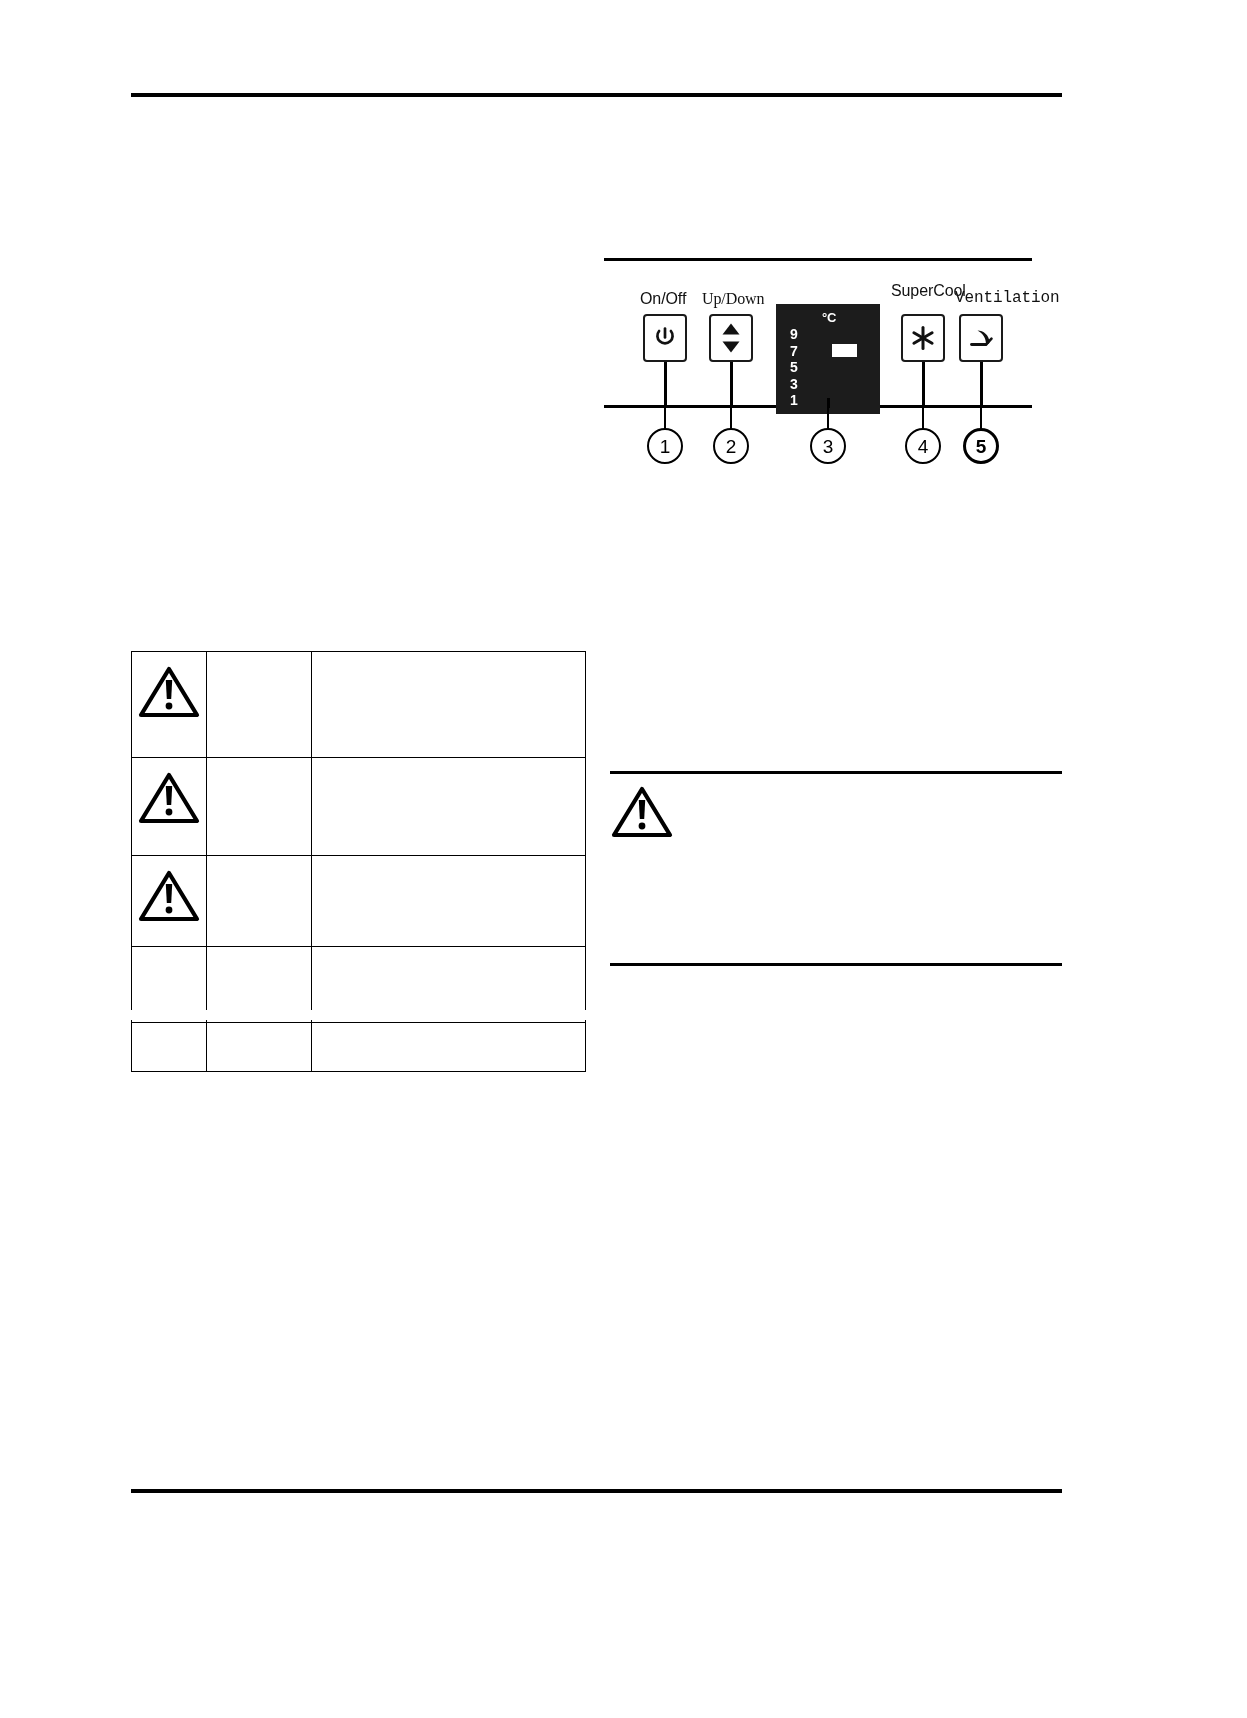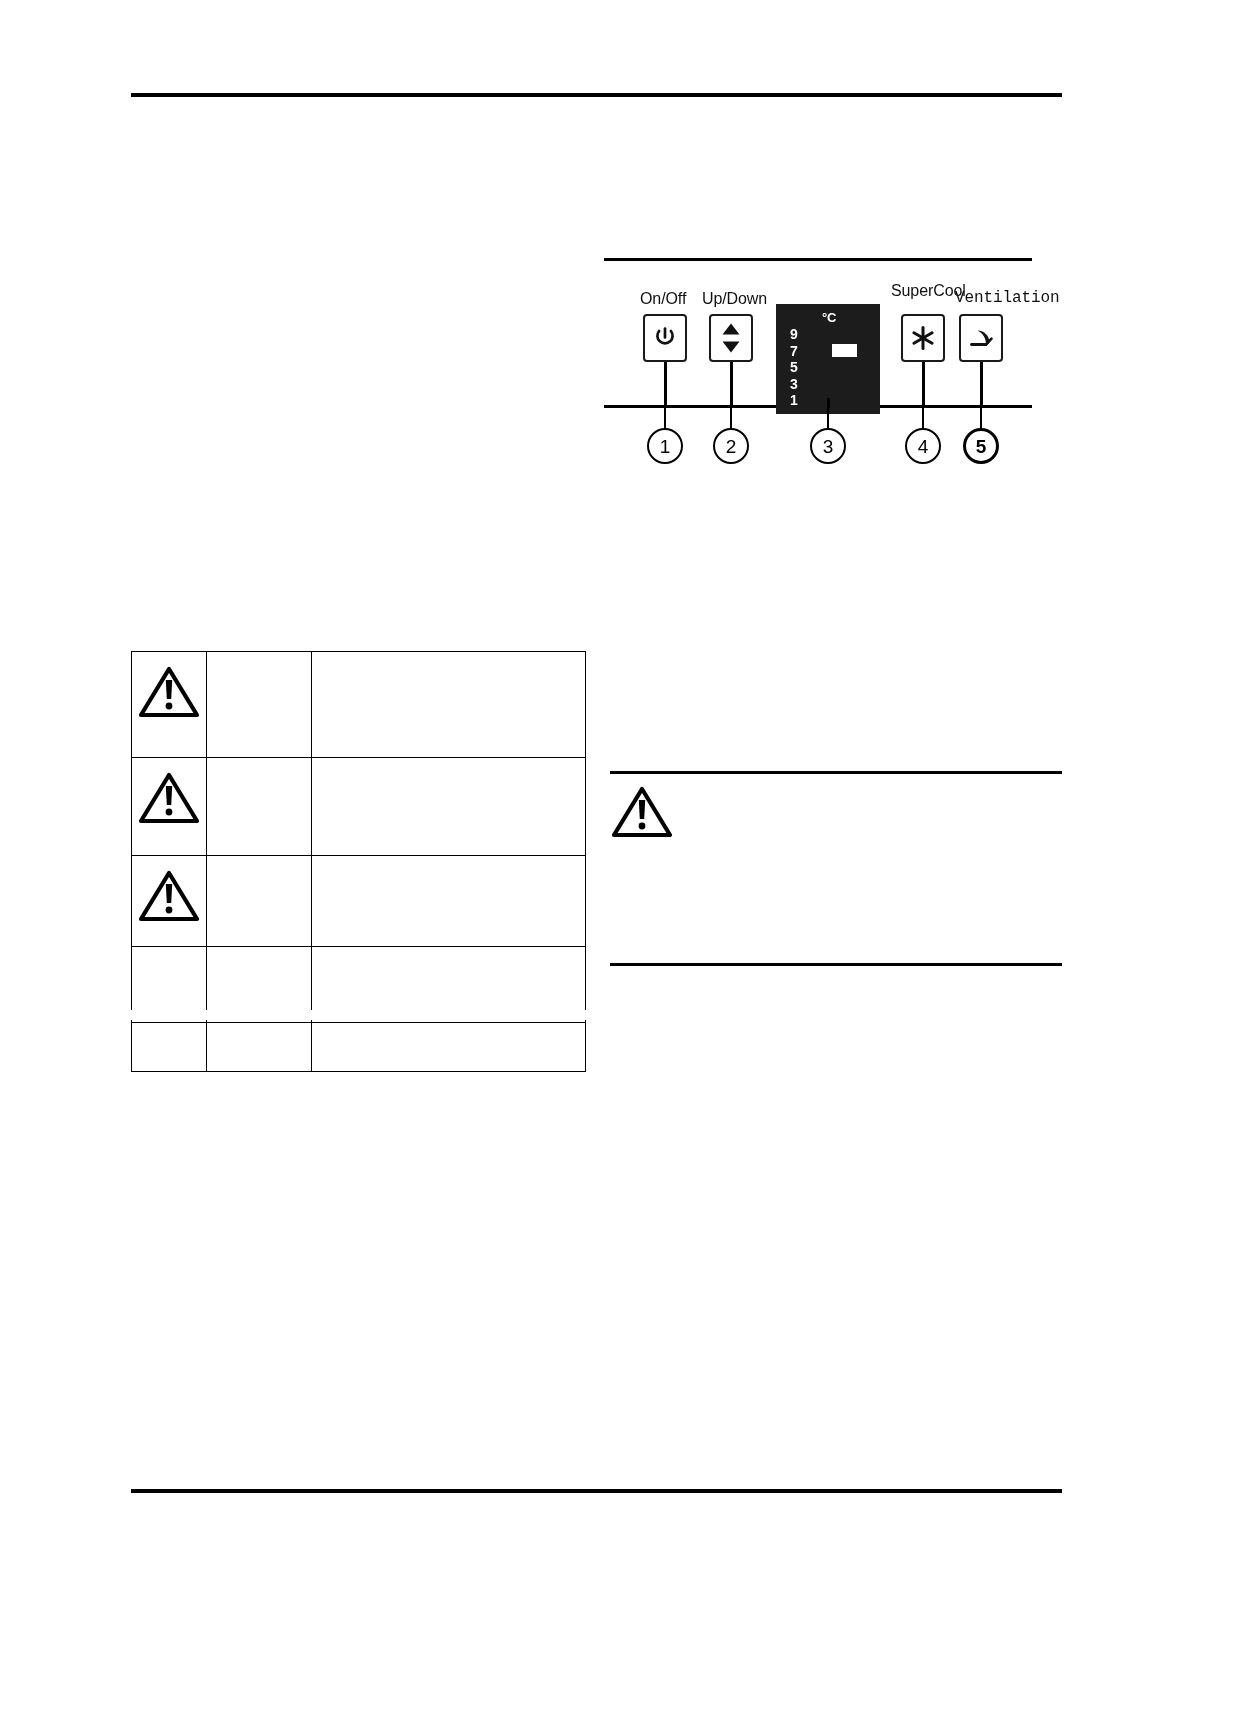--- a/index.html
+++ b/index.html
@@ -65,21 +65,21 @@
 
   .panel-label {
     position: absolute;
     font-size: 16px;
     line-height: 17px;
     color: #111111;
     white-space: nowrap;
     letter-spacing: -0.1px;
   }
   .lbl-onoff     { left: 36px;  top: 32px; }
-  .lbl-updown    { left: 98px;  top: 32px; }
+  .lbl-updown    { left: 98px;  top: 32px; font-family: Liberation Serif, serif; }
   .lbl-supercool { left: 287px; top: 24px; }
   .lbl-vent      { left: 351px; top: 32px; font-family: Liberation Mono, monospace; }
 
   .btn {
     position: absolute;
     width: 44px;
     height: 48px;
     border: 2.2px solid #1a1a1a;
     border-radius: 4px;
     background: #ffffff;

